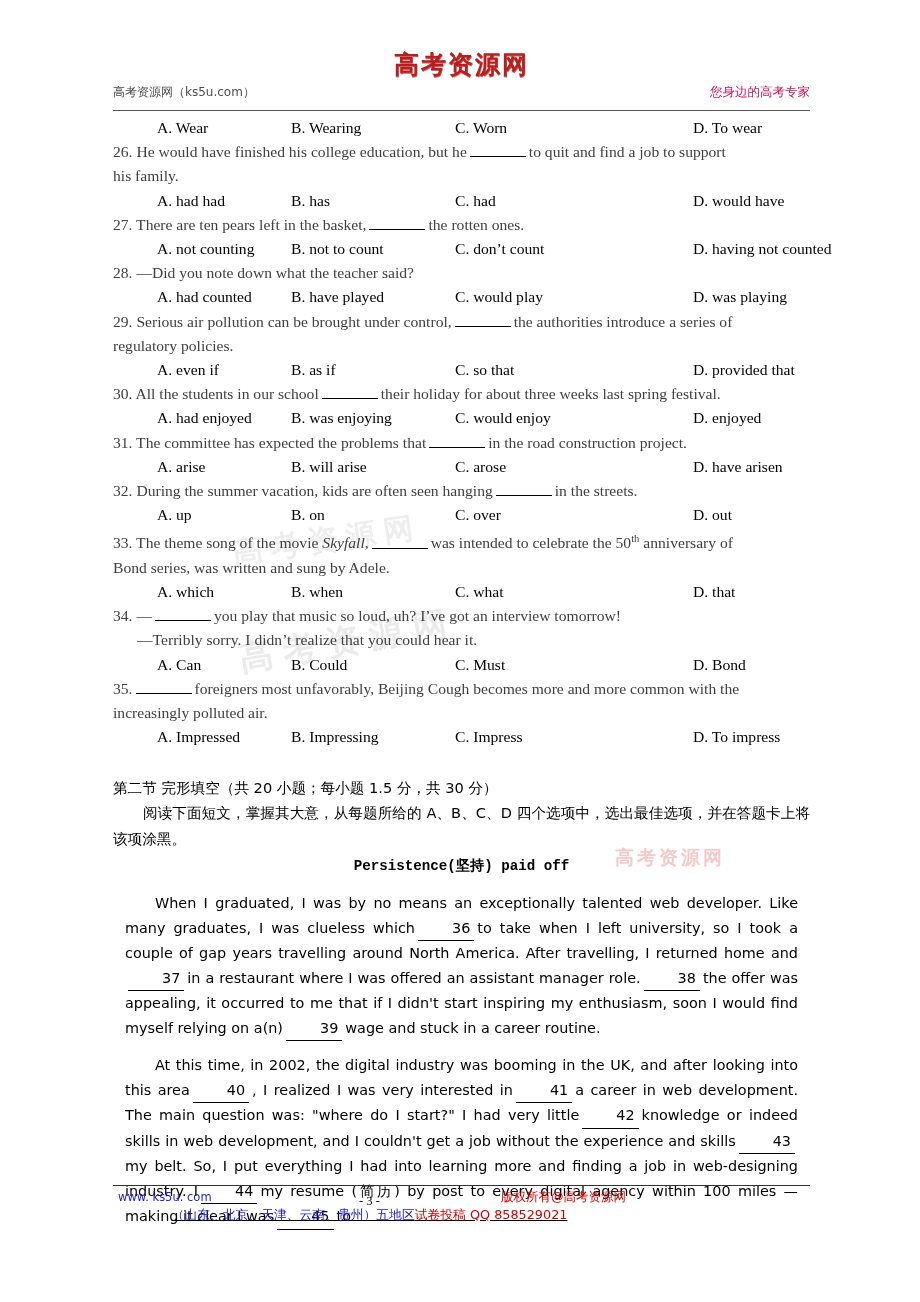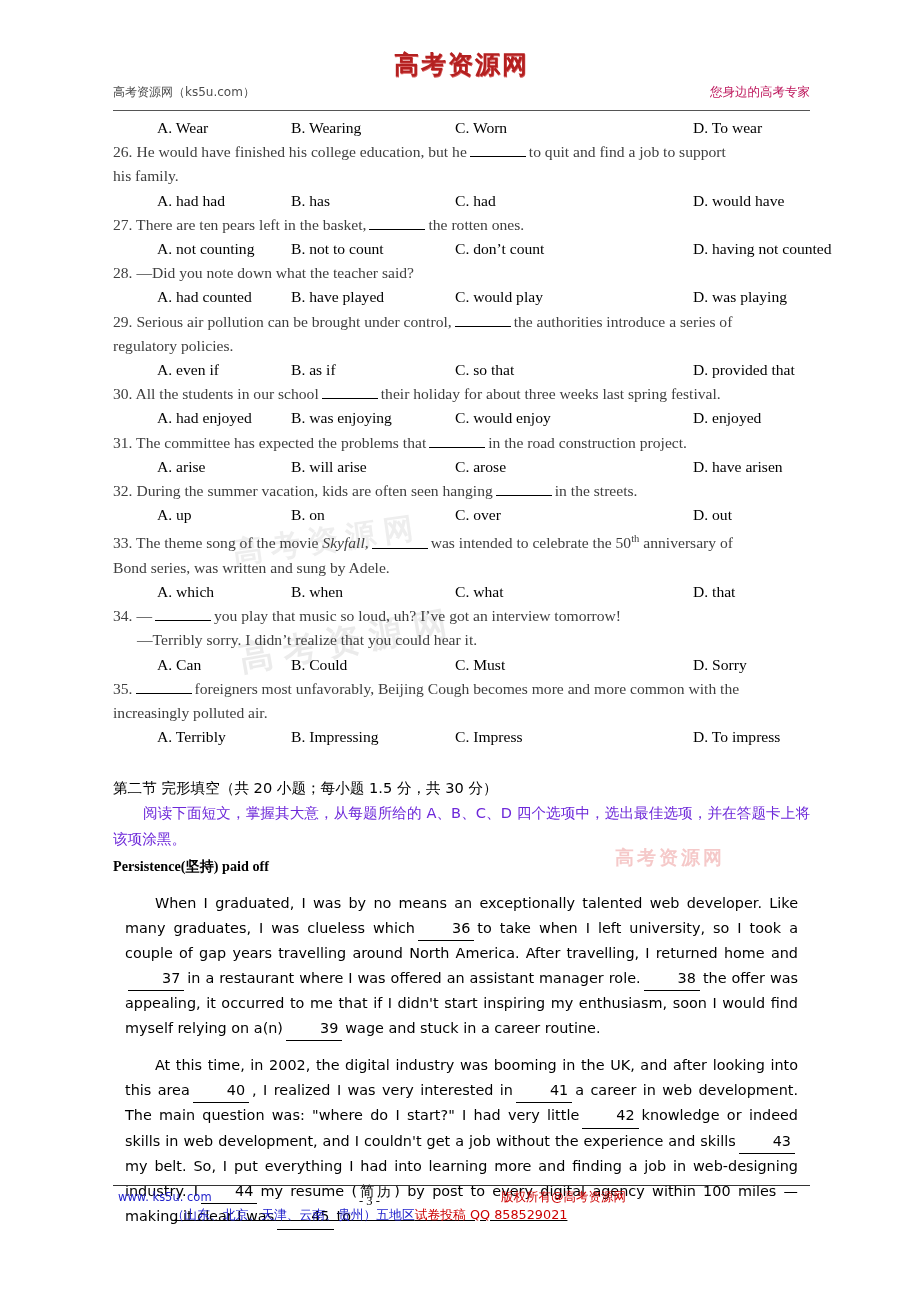--- a/index.html
+++ b/index.html
@@ -121,28 +121,28 @@
     font-family: "DejaVu Sans", sans-serif;
     font-size: 14.6px;
     line-height: 25px;
     color: #000;
     white-space: nowrap;
   }
   .sec-instr {
     font-family: "DejaVu Sans", sans-serif;
     font-size: 14.6px;
     line-height: 25.5px;
-    color: #6d28d9;
+    color: #000000;
     text-align: justify;
   }
   .sec-instr .first { padding-left: 30px; }
 
   .passage-title {
-    text-align: left;
-    font-family: Liberation Serif, serif;
+    text-align: center;
+    font-family: Liberation Mono, monospace;
     font-size: 14.2px;
     font-weight: bold;
     line-height: 26px;
     margin-top: 2px;
   }
   .passage {
     font-family: "DejaVu Sans", sans-serif;
     font-size: 14.4px;
     line-height: 24.5px;
     text-align: justify;
@@ -332,27 +332,27 @@
       <span class="opt optC">C. what</span>
       <span class="opt optD">D. that</span>
     </div>
 
     <div class="qline"><span>34. —</span><span class="blank"></span><span>you play that music so loud, uh? I’ve got an interview tomorrow!</span></div>
     <div class="qline indent">—Terribly sorry. I didn’t realize that you could hear it.</div>
     <div class="opts">
       <span class="opt optA">A. Can</span>
       <span class="opt optB">B. Could</span>
       <span class="opt optC">C. Must</span>
-      <span class="opt optD">D. Sorry</span>
+      <span class="opt optD">D. Bond</span>
     </div>
 
     <div class="qline"><span>35.</span><span class="blank"></span><span>foreigners most unfavorably, Beijing Cough becomes more and more common with the</span></div>
     <div class="qline">increasingly polluted air.</div>
     <div class="opts">
-      <span class="opt optA">A. Terribly</span>
+      <span class="opt optA">A. Impressed</span>
       <span class="opt optB">B. Impressing</span>
       <span class="opt optC">C. Impress</span>
       <span class="opt optD">D. To impress</span>
     </div>
 
     <div class="sec-head">第二节 完形填空（共 20 小题；每小题 1.5 分，共 30 分）</div>
     <div class="sec-instr"><span class="first">阅读下面短文，掌握其大意，从每题所给的 A、B、C、D 四个选项中，选出最佳选项，并在答题卡上将该项涂黑。</span></div>
 
     <div class="passage-title">Persistence(坚持) paid off</div>
 

